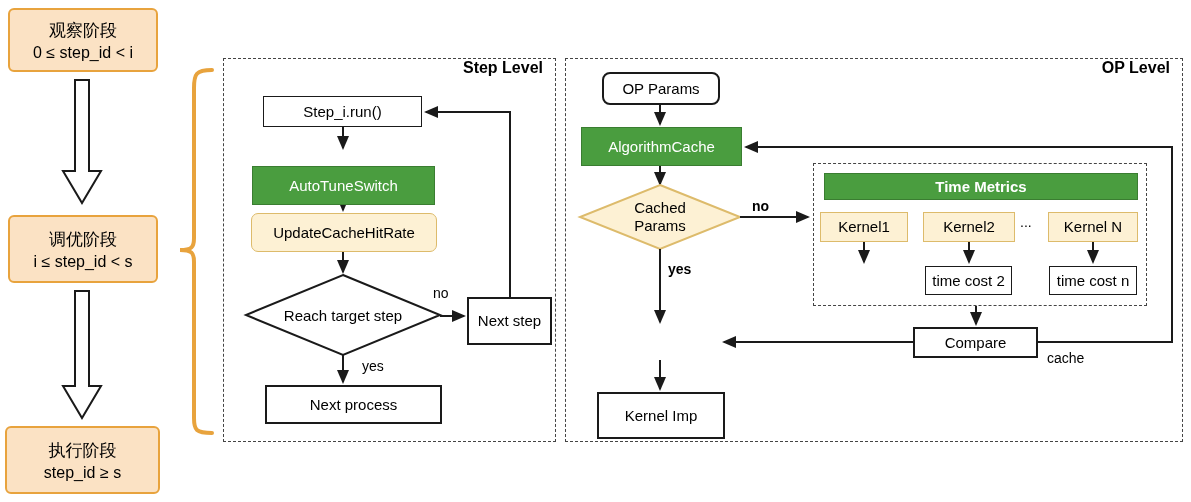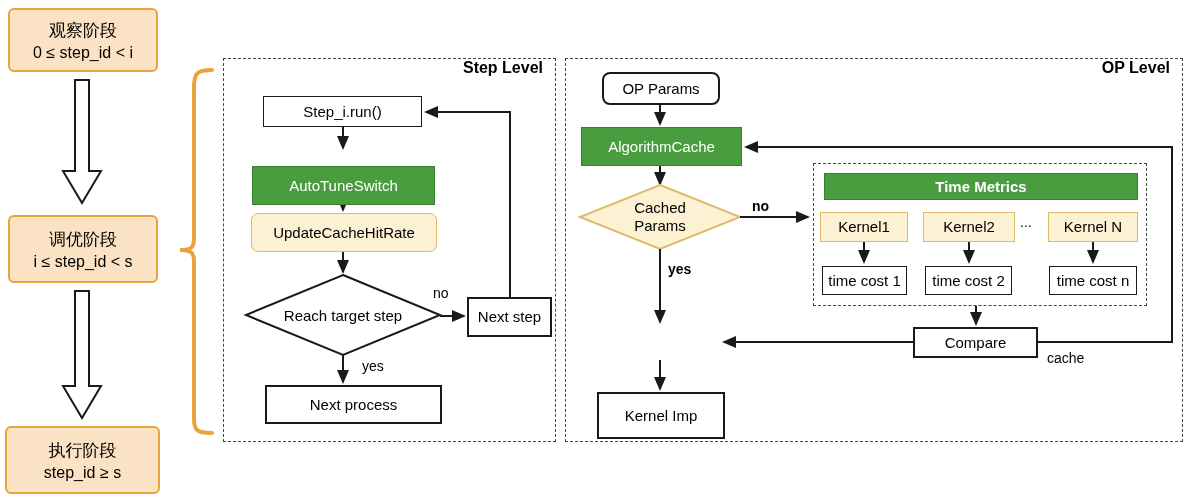--- a/index.html
+++ b/index.html
@@ -90,34 +90,33 @@
     <line x1="913" y1="342" x2="724" y2="342" stroke="#1a1a1a" stroke-width="2" marker-end="url(#arr)"></line>
     <polyline points="1038,342 1172,342 1172,147 746,147" fill="none" stroke="#1a1a1a" stroke-width="2" marker-end="url(#arr)"></polyline>
   </svg>
 
   <div class="node box-white-thin" style="left:263px;top:96px;width:159px;height:31px;">Step_i.run()</div>
   <div class="node box-green" style="left:252px;top:151px;width:183px;height:39px;margin-top:15px;">AutoTuneSwitch</div>
   <div class="node box-cream rounded" style="left:251px;top:213px;width:186px;height:39px;border-radius:7px;">UpdateCacheHitRate</div>
   <div class="diamond-label" style="left:273px;top:305px;width:140px;height:22px;">Reach target step</div>
   <span class="edge-label" style="left:433px;top:285px;">no</span>
   <span class="edge-label" style="left:362px;top:358px;">yes</span>
-  <div class="node box-white" style="left:467px;top:297px;width:85px;height:40px;">Next step</div>
+  <div class="node box-white" style="left:467px;top:297px;width:85px;height:48px;">Next step</div>
   <div class="node box-white" style="left:265px;top:385px;width:177px;height:39px;">Next process</div>
 
   <div class="node box-green" style="left:581px;top:127px;width:161px;height:39px;">AlgorithmCache</div>
   <div class="node box-white rounded" style="left:602px;top:72px;width:118px;height:33px;">OP Params</div>
   <div class="diamond-label" style="left:625px;top:196px;width:70px;height:42px;">Cached Params</div>
   <span class="edge-label bold" style="left:752px;top:198px;">no</span>
   <span class="edge-label bold" style="left:668px;top:261px;">yes</span>
   <div class="node box-white" style="left:597px;top:392px;width:128px;height:47px;">Kernel Imp</div>
   <div class="node box-white" style="left:913px;top:327px;width:125px;height:31px;">Compare</div>
   <span class="edge-label" style="left:1047px;top:350px;">cache</span>
 
   <div class="node box-green bold" style="left:824px;top:173px;width:314px;height:27px;">Time Metrics</div>
   <div class="node box-cream" style="left:820px;top:212px;width:88px;height:30px;">Kernel1</div>
   <div class="node box-cream" style="left:923px;top:212px;width:92px;height:30px;">Kernel2</div>
   <span class="edge-label" style="left:1020px;top:214px;">...</span>
   <div class="node box-cream" style="left:1048px;top:212px;width:90px;height:30px;">Kernel N</div>
-  <div class="node box-white-thin" style="left:822px;top:266px;width:85px;height:29px;">time cost 1</div>
   <div class="node box-white-thin" style="left:925px;top:266px;width:87px;height:29px;">time cost 2</div>
   <div class="node box-white-thin" style="left:1049px;top:266px;width:88px;height:29px;">time cost n</div>
 
 </div>
 
 </body></html>

